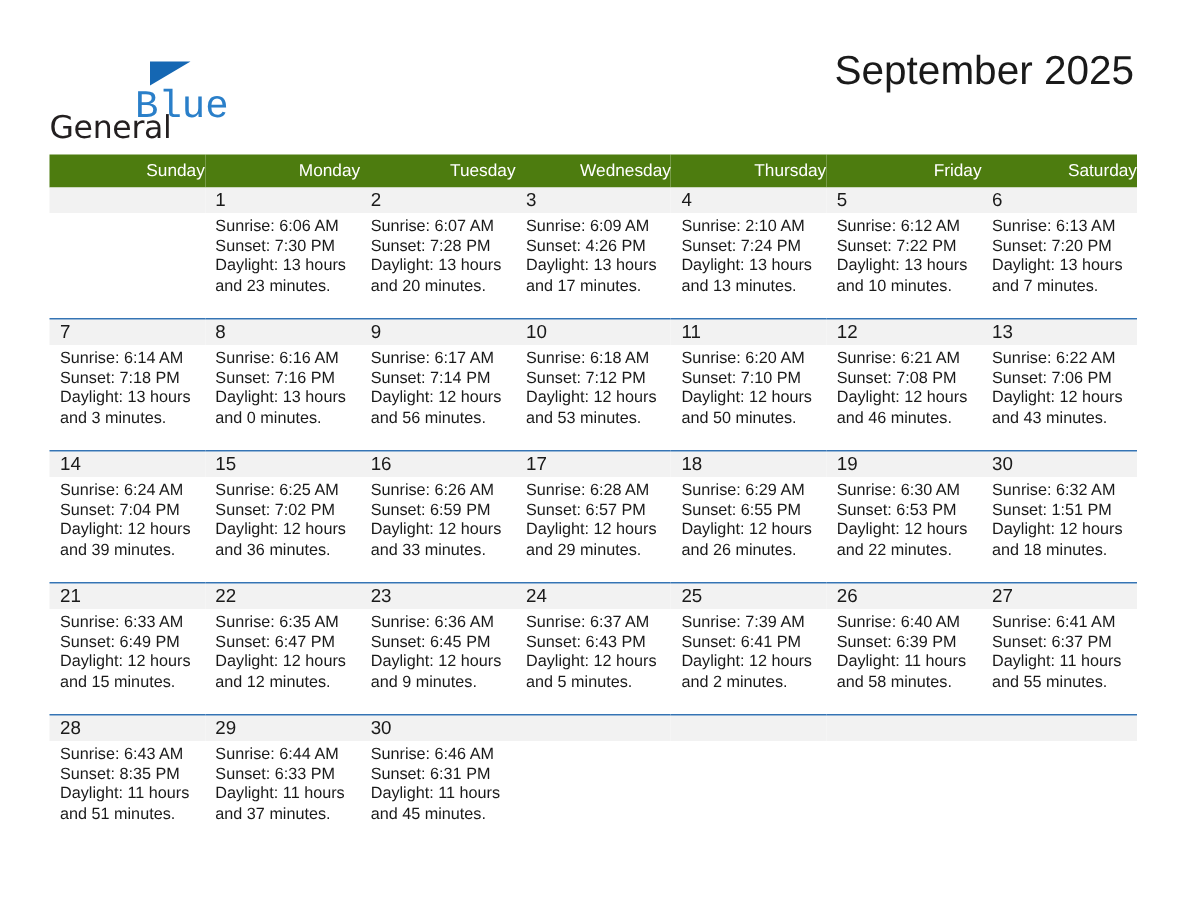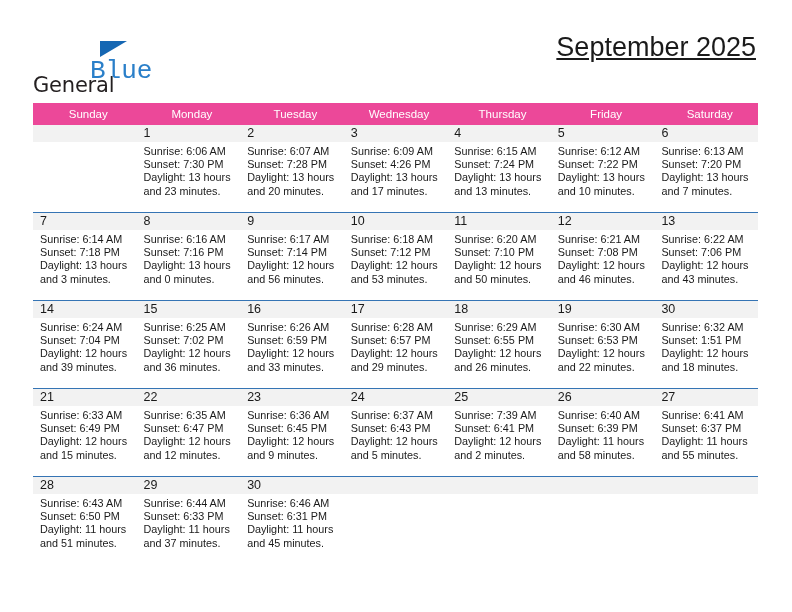--- a/index.html
+++ b/index.html
@@ -64,21 +64,20 @@
     color: #2a7fc9;
     font-family: Liberation Mono, monospace;
     font-weight: 400;
   }
 
   .title-block {
     position: absolute;
     right: 36px;
     top: 30px;
     text-align: right;
-    text-decoration: underline;
   }
   .cal-title {
     font-size: 27px;
     font-weight: 400;
     color: #1a1a1a;
     line-height: 34px;
     white-space: nowrap;
   }
   .cal-subtitle {
     margin-top: 6px;
@@ -92,25 +91,25 @@
   
   .cal {
     position: absolute;
     left: 33px;
     top: 103px;
     width: 725px;
     border-collapse: collapse;
     table-layout: fixed;
   }
   .cal th {
-    background: #ec4899;
+    background: #4d7c0f;
     color: #ffffff;
     font-size: 11.5px;
     font-weight: 400;
-    text-align: center;
+    text-align: right;
     padding: 5px 0 5px 7px;
     height: 11px;
     border: none;
   }
   .cal td {
     vertical-align: top;
     padding: 0;
     border: none;
     border-top: 1px solid #3574b4;
     width: 103.57px;
@@ -200,21 +199,21 @@
             <div class="day-info">
               <div>Sunrise: 6:09 AM</div>
               <div>Sunset: 4:26 PM</div>
               <div>Daylight: 13 hours</div>
               <div>and 17 minutes.</div>
             </div>
           </td>
           <td class="day-cell">
             <div class="daynum-band">4</div>
             <div class="day-info">
-              <div>Sunrise: 6:15 AM</div>
+              <div>Sunrise: 2:10 AM</div>
               <div>Sunset: 7:24 PM</div>
               <div>Daylight: 13 hours</div>
               <div>and 13 minutes.</div>
             </div>
           </td>
           <td class="day-cell">
             <div class="daynum-band">5</div>
             <div class="day-info">
               <div>Sunrise: 6:12 AM</div>
               <div>Sunset: 7:22 PM</div>
@@ -425,21 +424,21 @@
               <div>Daylight: 11 hours</div>
               <div>and 55 minutes.</div>
             </div>
           </td>
         </tr>
         <tr class="week-row">
           <td class="day-cell">
             <div class="daynum-band">28</div>
             <div class="day-info">
               <div>Sunrise: 6:43 AM</div>
-              <div>Sunset: 6:50 PM</div>
+              <div>Sunset: 8:35 PM</div>
               <div>Daylight: 11 hours</div>
               <div>and 51 minutes.</div>
             </div>
           </td>
           <td class="day-cell">
             <div class="daynum-band">29</div>
             <div class="day-info">
               <div>Sunrise: 6:44 AM</div>
               <div>Sunset: 6:33 PM</div>
               <div>Daylight: 11 hours</div>

